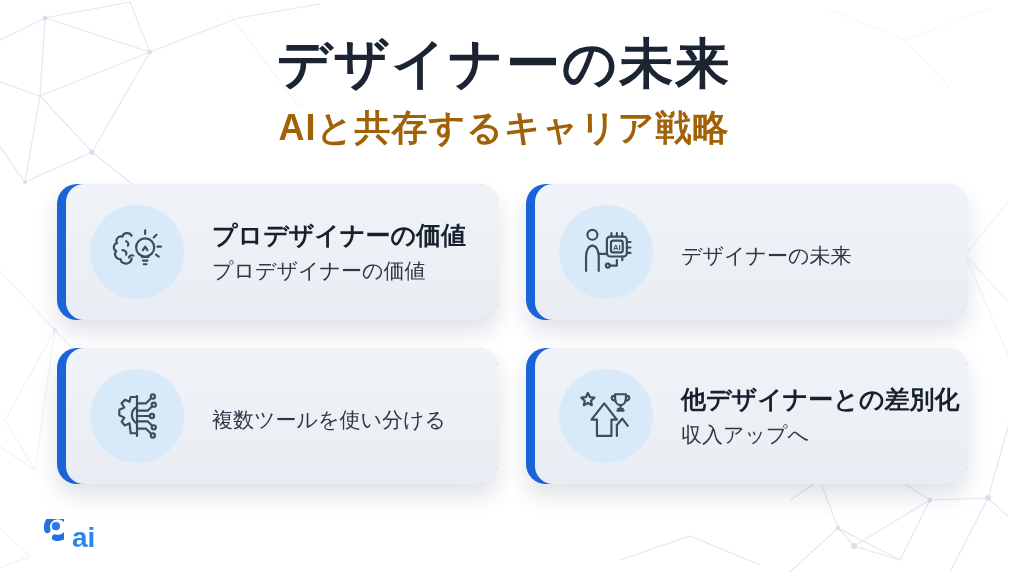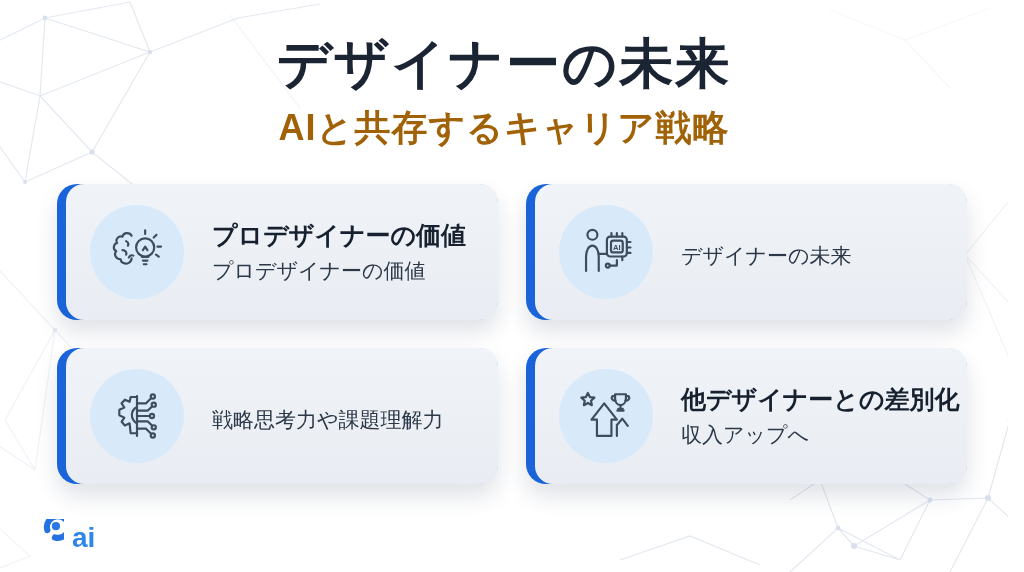--- a/index.html
+++ b/index.html
@@ -159,21 +159,21 @@
                 <path d="M32 32h14"></path>
                   <circle cx="48.5" cy="32" r="2.3"></circle>
                 <path d="M32 38h12l4 4"></path>
                   <circle cx="50.5" cy="44.5" r="2.3"></circle>
                 <path d="M32 46h10l5 5"></path>
                   <circle cx="49.5" cy="53.5" r="2.3"></circle>
               </g>
             </svg>
           </div>
           <div class="card-text">
-            <div class="card-desc">戦略思考力や課題理解力</div>
+            <div class="card-desc">複数ツールを使い分ける</div>
           </div>
         </div>
       </div>
 
       <div class="card-wrap">
         <div class="card">
           <div class="icon-circle">
             <svg viewBox="0 0 64 64">
               <g class="stroke-ic" stroke-width="2.2">
                 <path d="M30 18 L44 36 H38 V54 H22 V36 H16 Z"></path>

